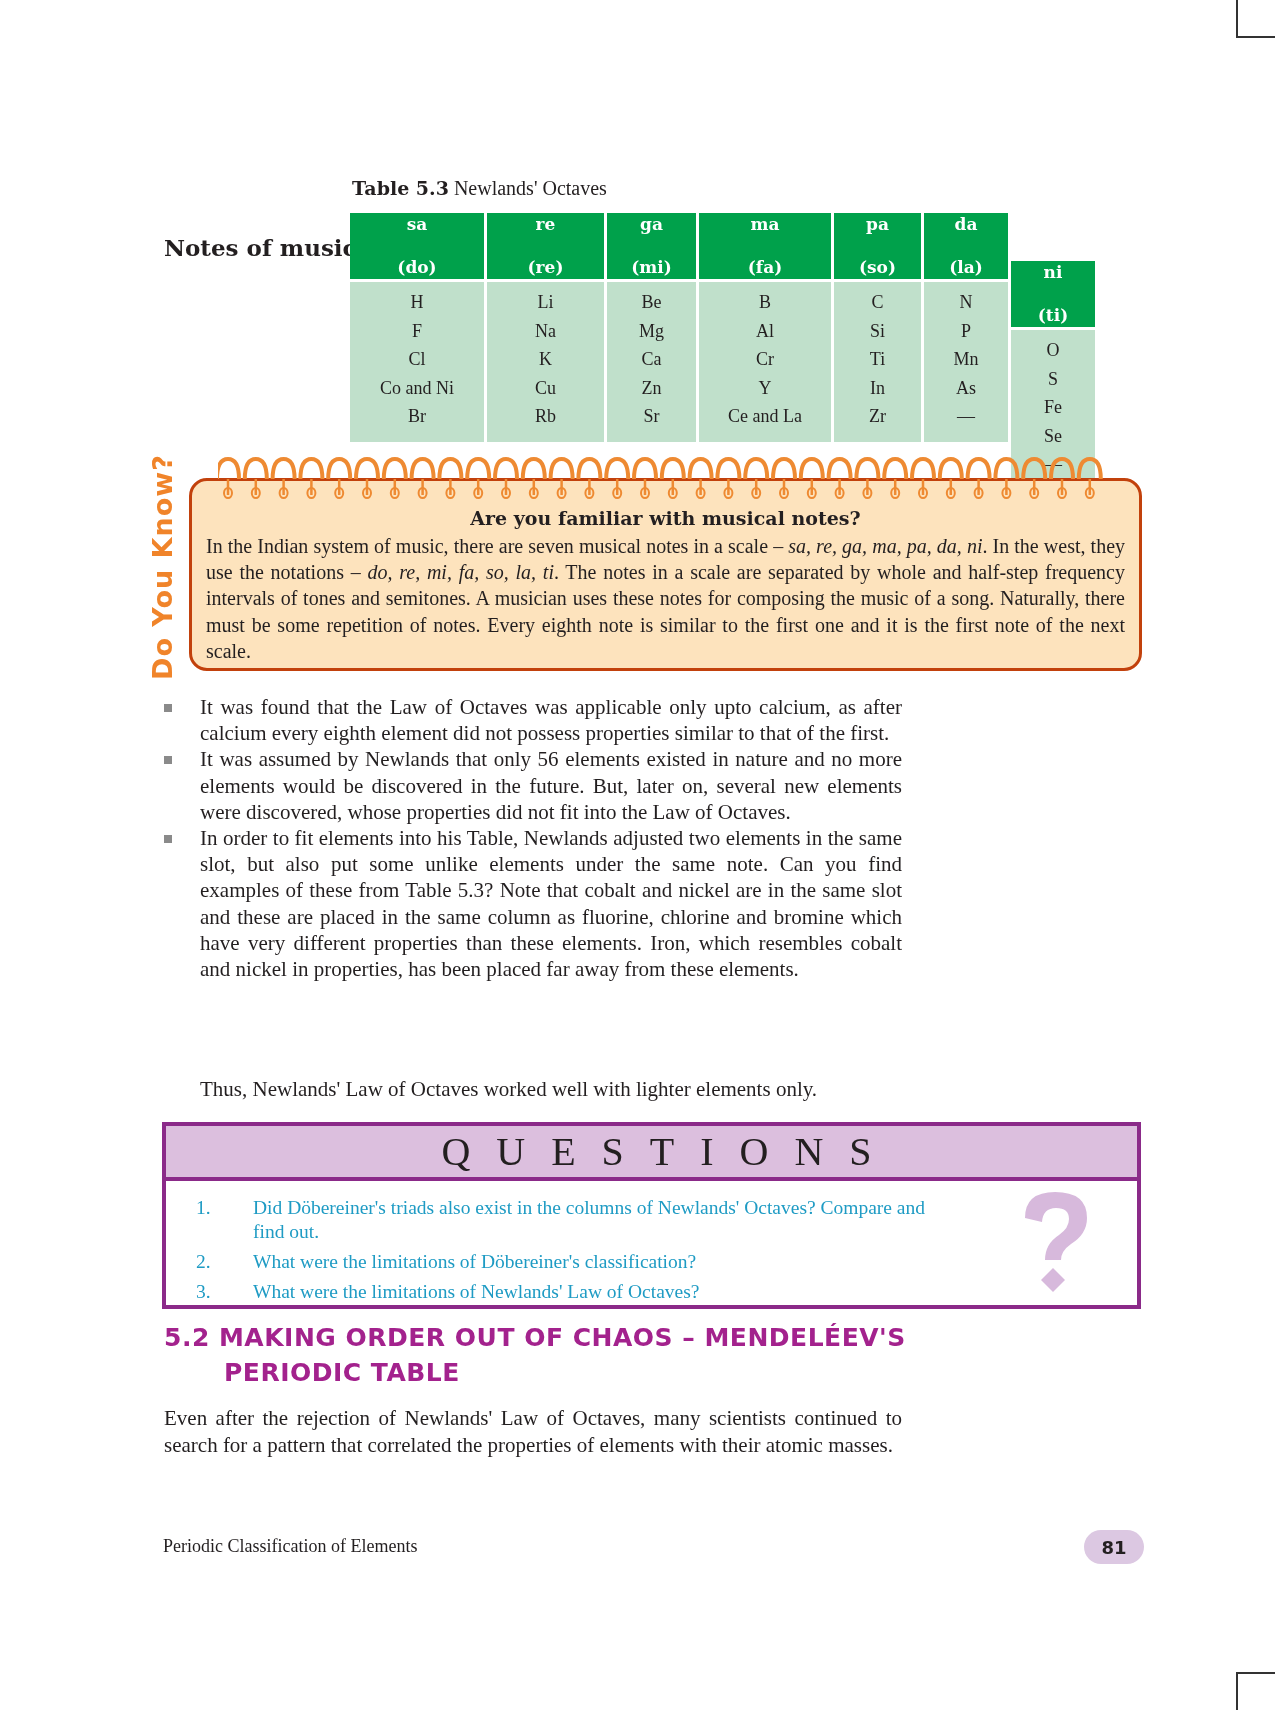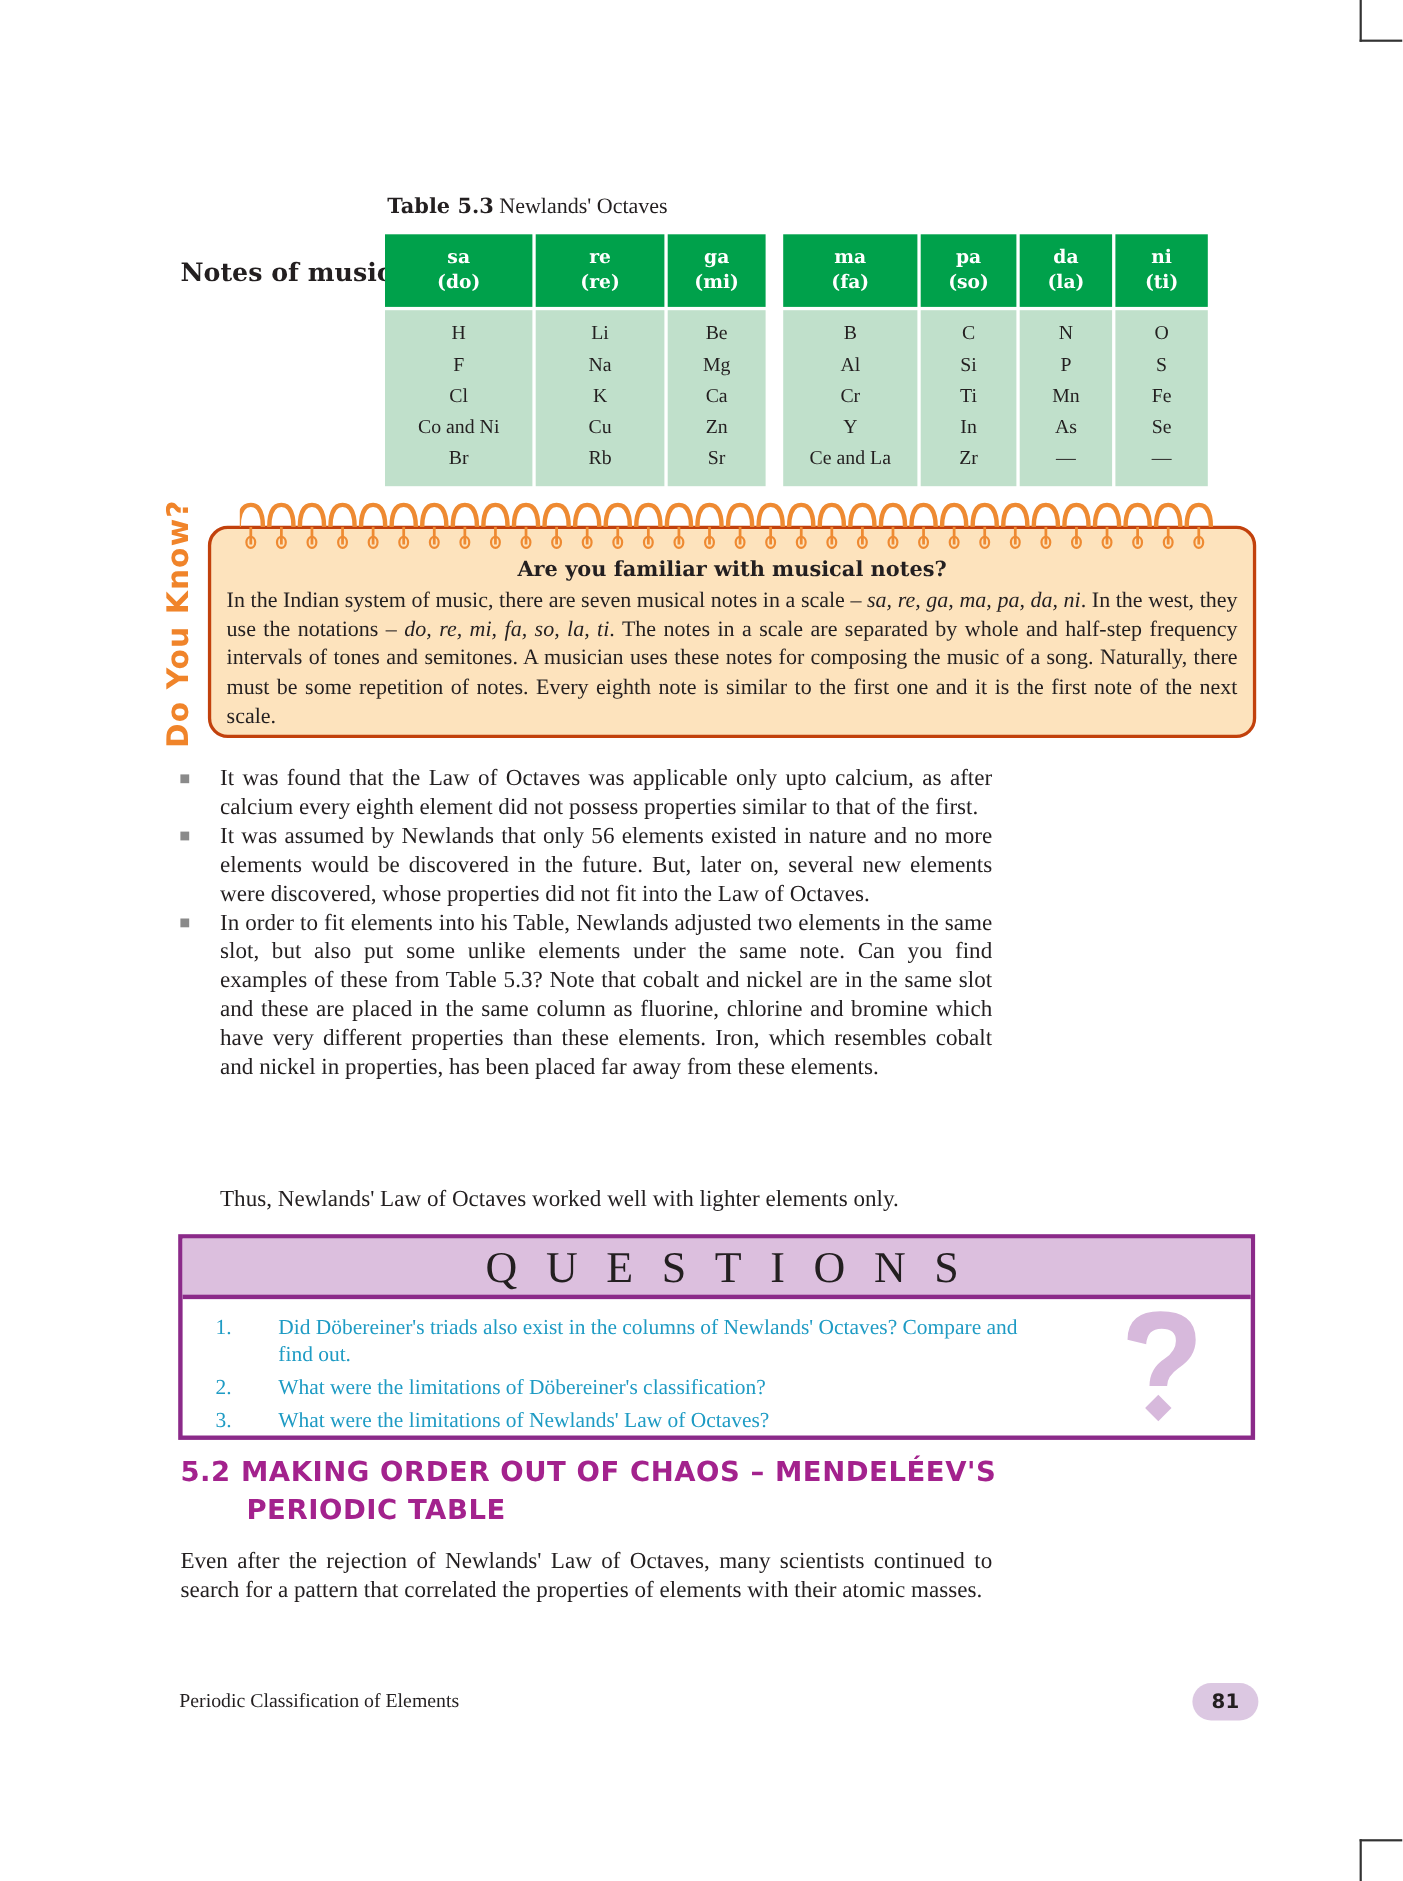--- a/index.html
+++ b/index.html
@@ -9,21 +9,21 @@
   .crop-mark { position: absolute; border-color: #333; border-style: solid; }
   .crop-top { left: 1236px; top: 0; width: 39px; height: 38px; border-width: 0 0 2px 2px; }
   .crop-bottom { left: 1236px; top: 1672px; width: 39px; height: 38px; border-width: 2px 0 0 2px; }
 
   
   .table-caption { position: absolute; left: 352px; top: 177px; font-size: 20px; font-family: "Liberation Serif", serif; }
   .table-caption b { font-family: "DejaVu Serif", serif; font-weight: bold; font-size: 19px; }
   .notes-label { position: absolute; left: 164px; top: 234px; font-size: 23px; font-weight: bold; font-family: "DejaVu Serif", serif; }
   .octave-table { position: absolute; left: 350px; top: 213px; display: flex; gap: 3px; }
   .col { display: flex; flex-direction: column; gap: 3px; }
-  .col-head { background: #00a14b; color: #fff; height: 66px; display: flex; flex-direction: column; align-items: center; justify-content: center; font-weight: bold; font-size: 17px; line-height: 23px; font-family: "DejaVu Serif", serif; }
+  .col-head { background: #00a14b; color: #fff; height: 66px; display: flex; flex-direction: column; align-items: center; justify-content: space-between; font-weight: bold; font-size: 17px; line-height: 23px; font-family: "DejaVu Serif", serif; }
   .col-body { background: #c0e0cb; height: 160px; display: flex; flex-direction: column; align-items: center; padding-top: 6px; font-size: 18px; font-family: "Liberation Serif", serif; line-height: 28.5px; }
 
   
   .dyk-side { position: absolute; left: 147px; top: 680px; width: 30px; transform-origin: 0 0; transform: rotate(-90deg); white-space: nowrap; color: #f0842a; font-family: "DejaVu Sans", sans-serif; font-weight: bold; font-size: 27px; letter-spacing: 1px; }
   .dyk-box { position: absolute; left: 189px; top: 478px; width: 953px; height: 193px; background: #fde3bd; border: 3px solid #c2410c; border-radius: 18px; }
   .spiral { position: absolute; left: 218px; top: 455px; width: 890px; height: 46px; }
   .dyk-title { position: absolute; left: 0; right: 0; top: 26px; text-align: center; font-weight: bold; font-size: 19px; font-family: "DejaVu Serif", serif; }
   .dyk-text { position: absolute; left: 14px; right: 14px; top: 52px; font-size: 20px; line-height: 26.2px; font-family: "Liberation Serif", serif; text-align: justify; text-align-last: left; }
   .dyk-text i { font-style: italic; }
 
@@ -91,21 +91,21 @@
         <span>(mi)</span>
       </div>
       <div class="col-body">
         <span>Be</span>
         <span>Mg</span>
         <span>Ca</span>
         <span>Zn</span>
         <span>Sr</span>
       </div>
     </div>
-    <div class="col" style="width: 122px; margin-left: 13px;">
+    <div class="col" style="width: 132px;">
       <div class="col-head">
         <span>ma</span>
         <span>(fa)</span>
       </div>
       <div class="col-body">
         <span>B</span>
         <span>Al</span>
         <span>Cr</span>
         <span>Y</span>
         <span>Ce and La</span>
@@ -130,21 +130,21 @@
         <span>(la)</span>
       </div>
       <div class="col-body">
         <span>N</span>
         <span>P</span>
         <span>Mn</span>
         <span>As</span>
         <span>—</span>
       </div>
     </div>
-    <div class="col" style="width: 84px;">
+    <div class="col" style="width: 84px; margin-top: 48px;">
       <div class="col-head">
         <span>ni</span>
         <span>(ti)</span>
       </div>
       <div class="col-body">
         <span>O</span>
         <span>S</span>
         <span>Fe</span>
         <span>Se</span>
         <span>—</span>

